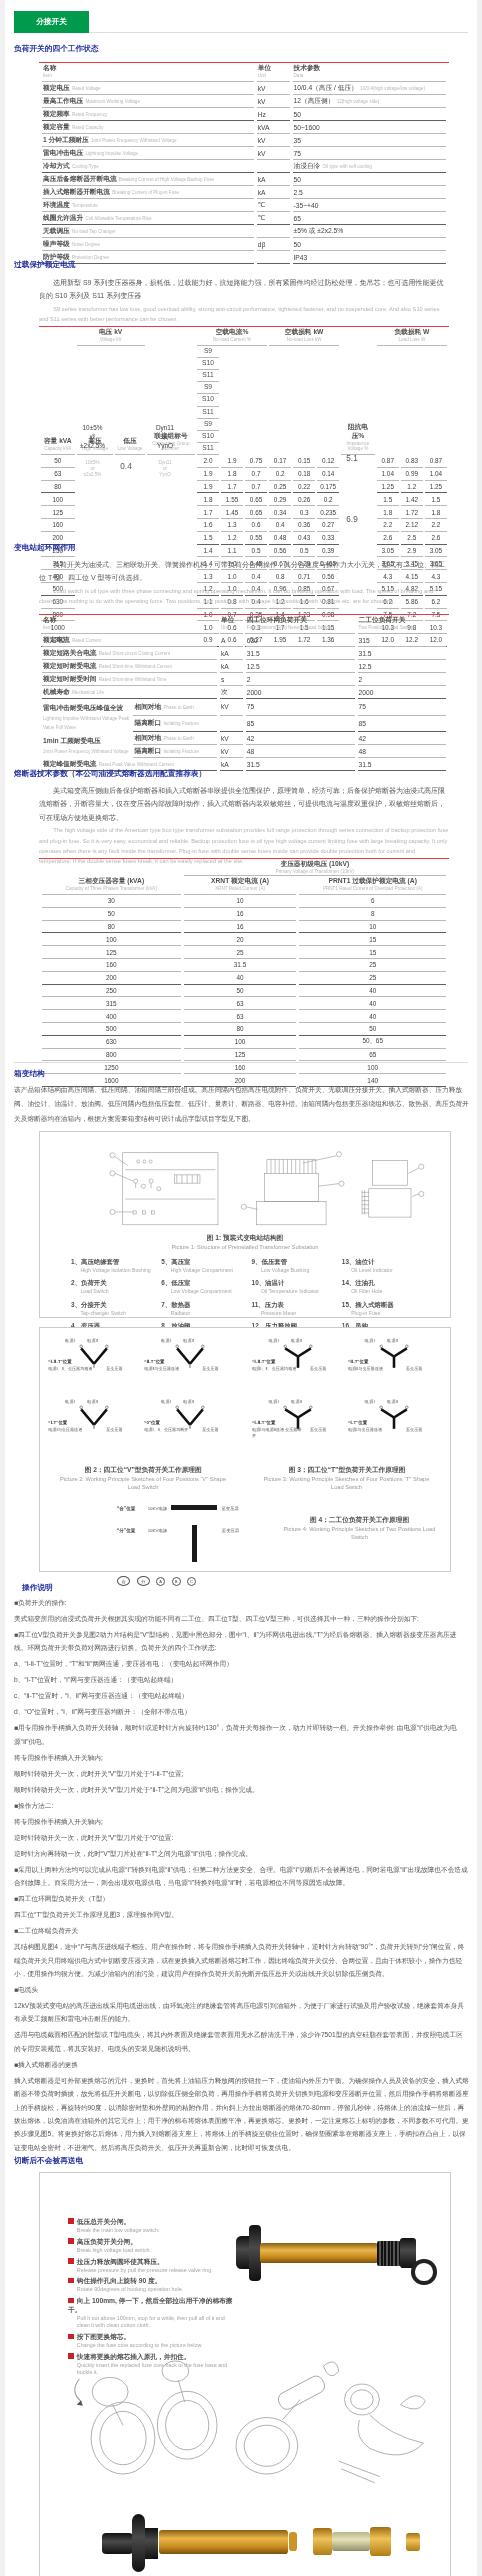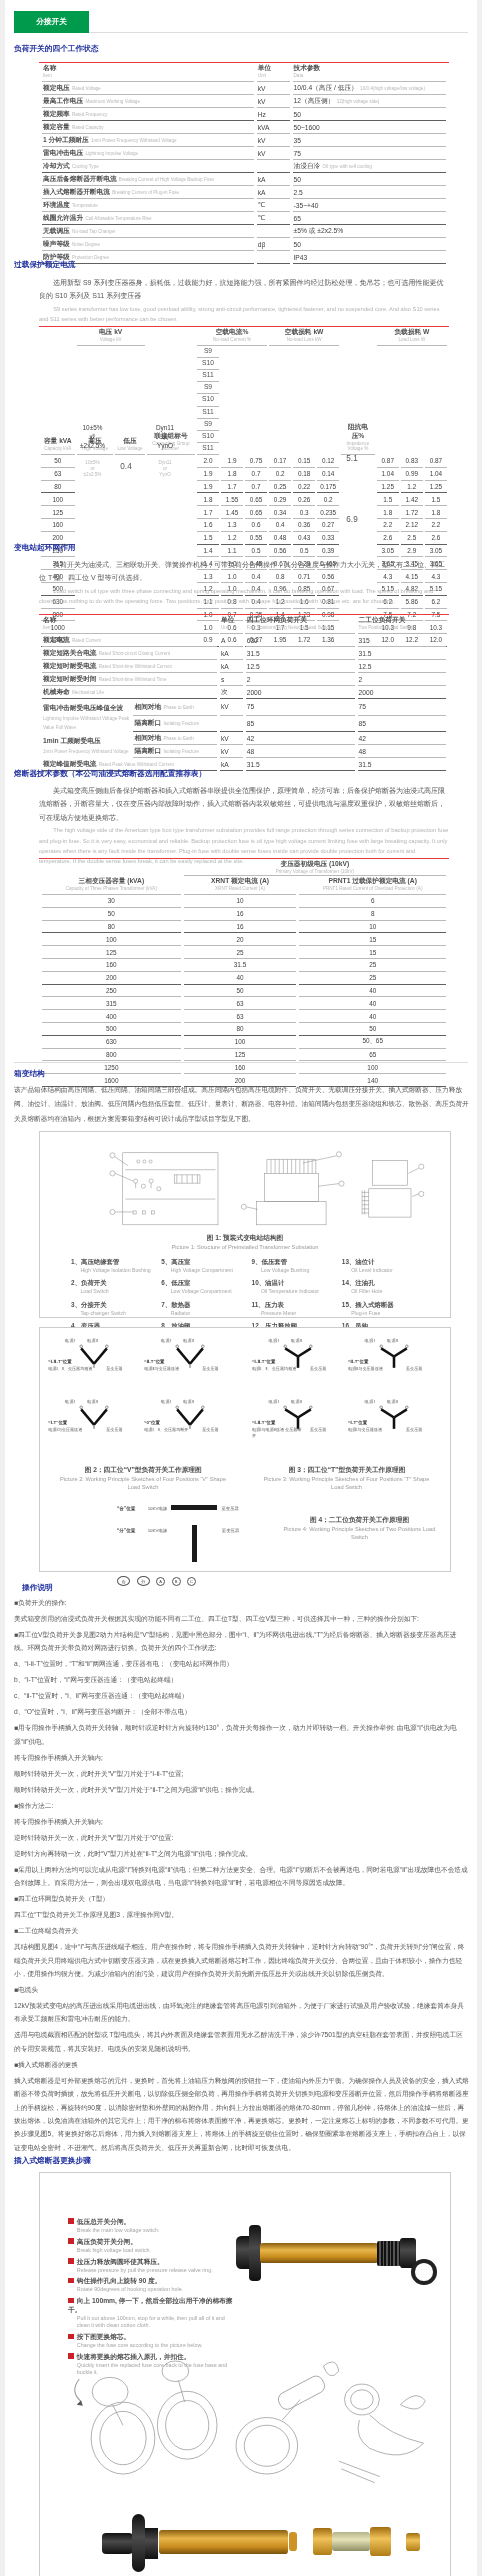--- a/index.html
+++ b/index.html
@@ -1044,21 +1044,21 @@
       <p class="op-p">四工位“T”型负荷开关工作原理见图3，原理操作同V型。</p>
       <p class="op-p">■二工位终端负荷开关</p>
       <p class="op-p">其结构图见图4，途中“Ⅰ”与高压进线端子相连。用户在操作时，将专用操作手柄插入负荷开关转轴中，逆时针方向转动“90°”，负荷开关转到“分”闸位置，终端负荷开关只用终端供电方式中切断变压器支路，或在更换插入式熔断器熔芯时工作，因比终端负荷开关仅分、合两位置，且由于体积较小，操作力也轻小，使用操作均很方便。为减少油箱内的油污染，建议用户在操作负荷开关前先断开低压总开关或出线开关以切除低压侧负荷。</p>
       <p class="op-p">■电缆头</p>
       <p class="op-p">12kV预装式变电站的高压进出线采用电缆进出线，由环氧浇注的绝缘套管将高压电源引到油箱外，为便于厂家进行试验及用户验收试验，绝缘套筒本身具有承受工频耐压和雷电冲击耐压的能力。</p>
       <p class="op-p">选用与电缆截面相匹配的肘型或 T型电缆头，将其内外表面及绝缘套管表面用无水乙醇清洗干净，涂少许7501型的真空硅脂在套管表面，并按照电缆工区的专用安装规范，将其安装好。电缆头的安装见随机说明书。</p>
       <p class="op-p">■插入式熔断器的更换</p>
       <p class="op-p">插入式熔断器是可外部更换熔芯的元件，更换时，首先将上油箱压力释放阀的按钮拉一下，使油箱内外压力平衡。为确保操作人员及设备的安全，插入式熔断器不带负荷时插拔，故先将低压开关断电，以切除低压侧全部负荷，再用操作手柄将负荷开关切换到电源和变压器断开位置，然后用操作手柄将熔断器座上的手柄旋松，再旋转约90度，以消除密封垫和外壁间的粘附作用，并向斜上方拉出熔断器的熔体70-80mm，停留几秒钟，待熔体上的油流掉一些后，再拔出熔体，以免油滴在油箱外的其它元件上；用干净的棉布将熔体表面擦平净，再更换熔芯。更换时，一定注意熔芯上标明的参数，不同参数不可代用。更换步骤见图5。将更换好熔芯后熔体，用力插入到熔断器支座上，将熔体上的手柄旋至锁住位置时，确保垫圈紧靠在熔断器支座上，手柄扣在凸台上，以保证变电站全密封，不进潮气。然后将高压负荷开关、低压开关再重新合闸，比时即可恢复供电。</p>
     </div>
 
-  <div class="abs bh" style="left:14px;top:2156px;">插入式熔断器更换步骤</div>
+  <div class="abs bh" style="left:14px;top:2156px;">切断后不会被再送电</div>
   <div class="abs figbox" style="left:39px;top:2172px;width:410px;height:516px;">
     <div class="abs" style="left:28px;top:45px;width:170px;">
 
         <div class="step">
           <div class="step-cn"><span class="redsq"></span><span>低压总开关分闸。</span></div>
           <div class="step-en">Break the main low voltage switch.</div>
         </div>
 
         <div class="step">
           <div class="step-cn"><span class="redsq"></span><span>高压负荷开关分闸。</span></div>

